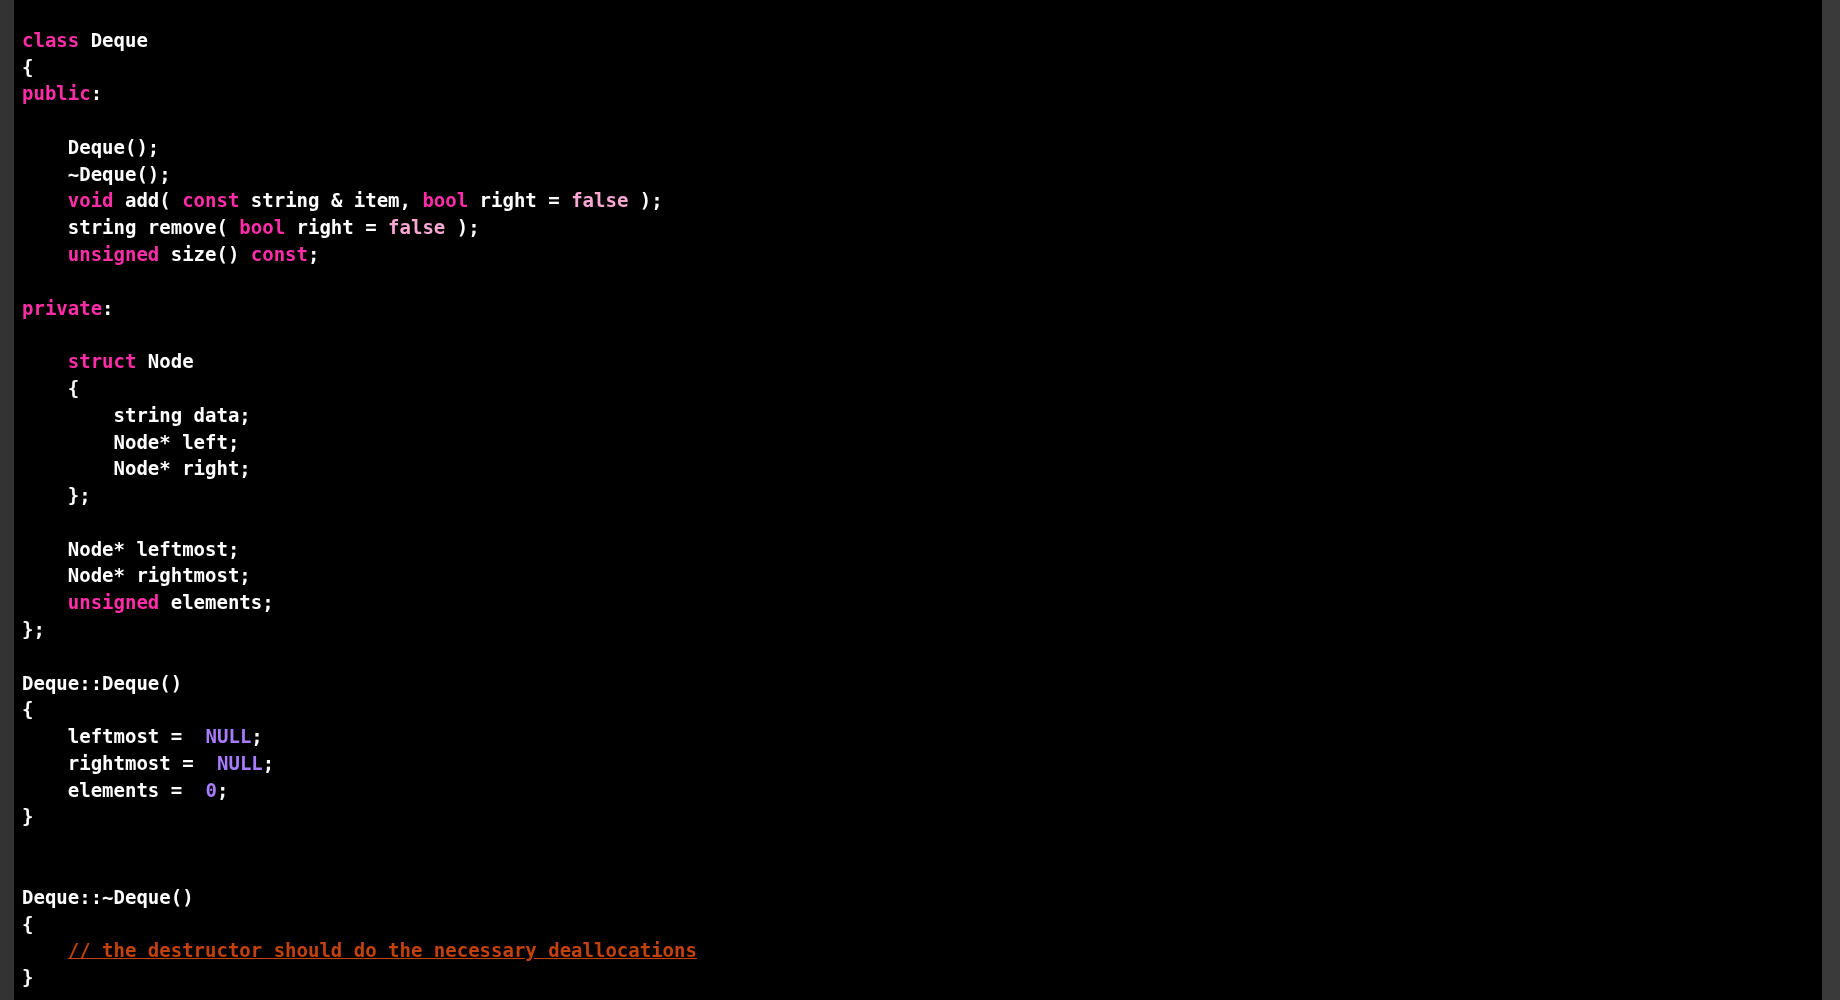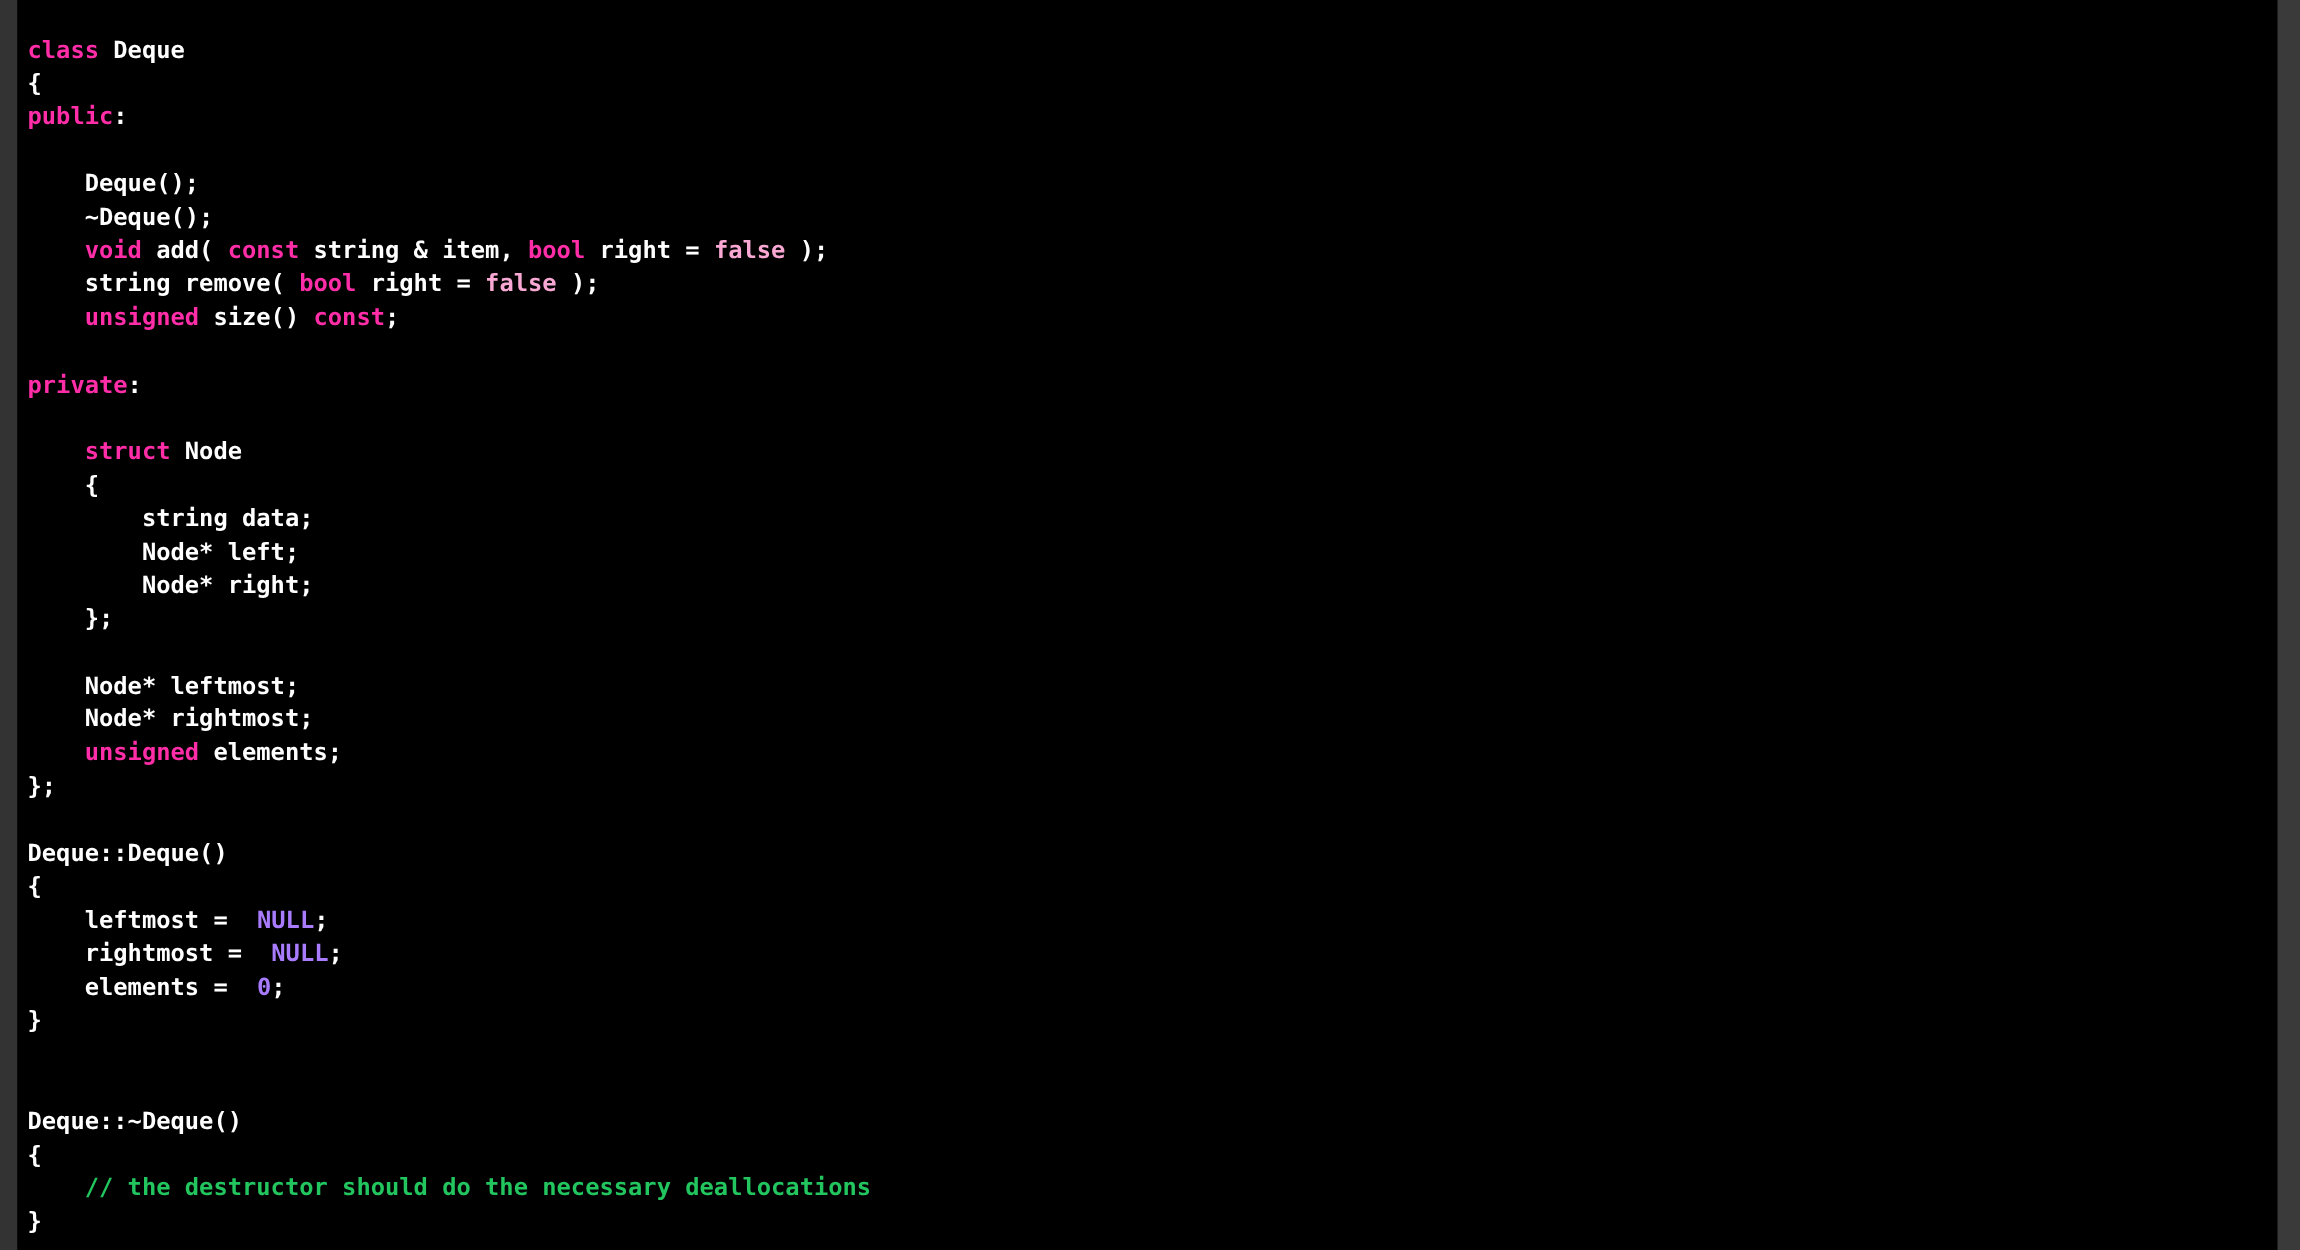--- a/index.html
+++ b/index.html
@@ -38,21 +38,21 @@
       position: absolute;
       right: 0;
       top: 0;
       width: 18px;
       height: 100%;
       background: #3a3a3a;
     }
     .kw { color: #ff2da7; }
     .null { color: #a87bff; padding-left: 12px; }
     .bool { color: #f9a8d4; }
-    .comment { color: #22c55e; }
+    .comment { color: #c2410c; text-decoration: underline; }
     .white { color: #fff; }
     .line {
       display: block;
     }
   </style>
 </head>
 <body>
 
 <div class="editor-container">
   <div class="gutter"></div>

